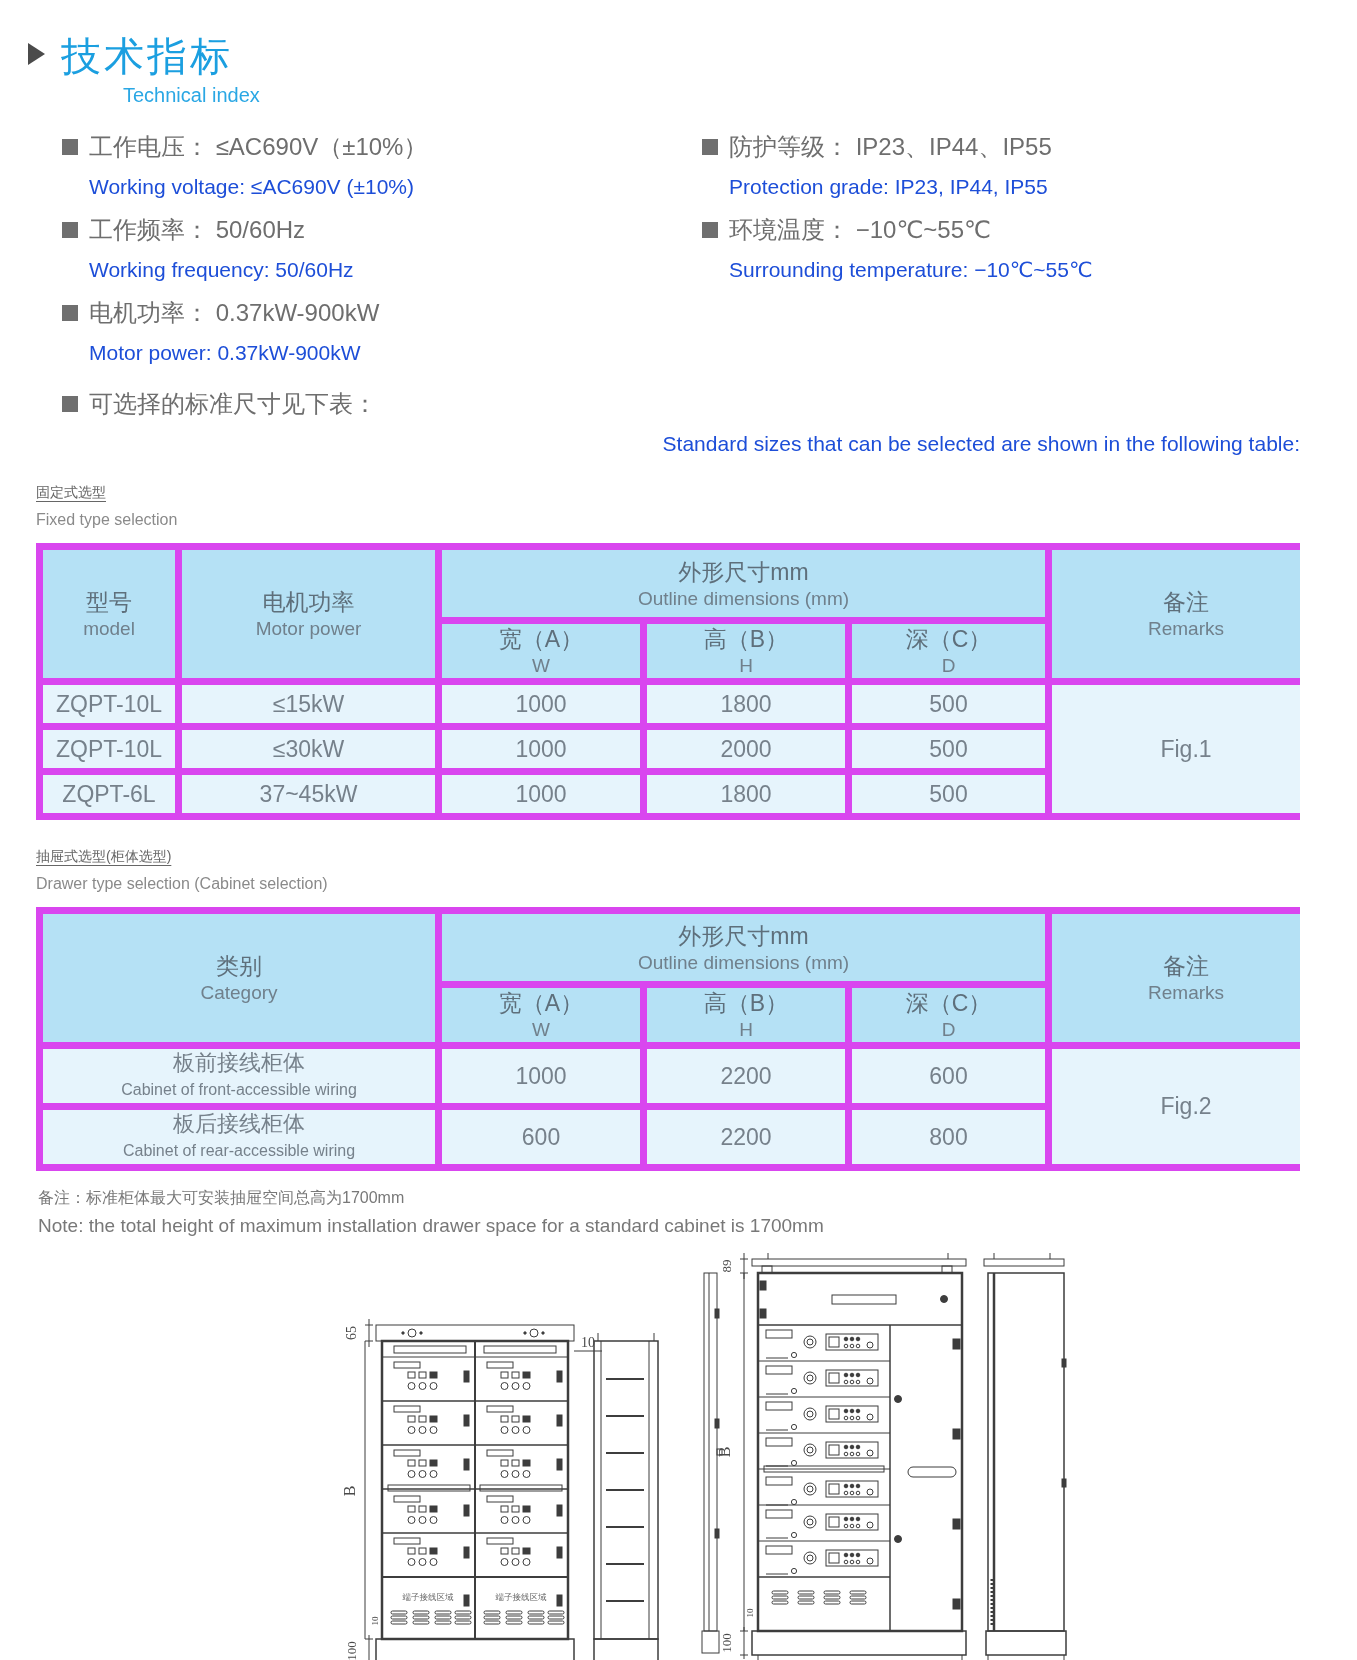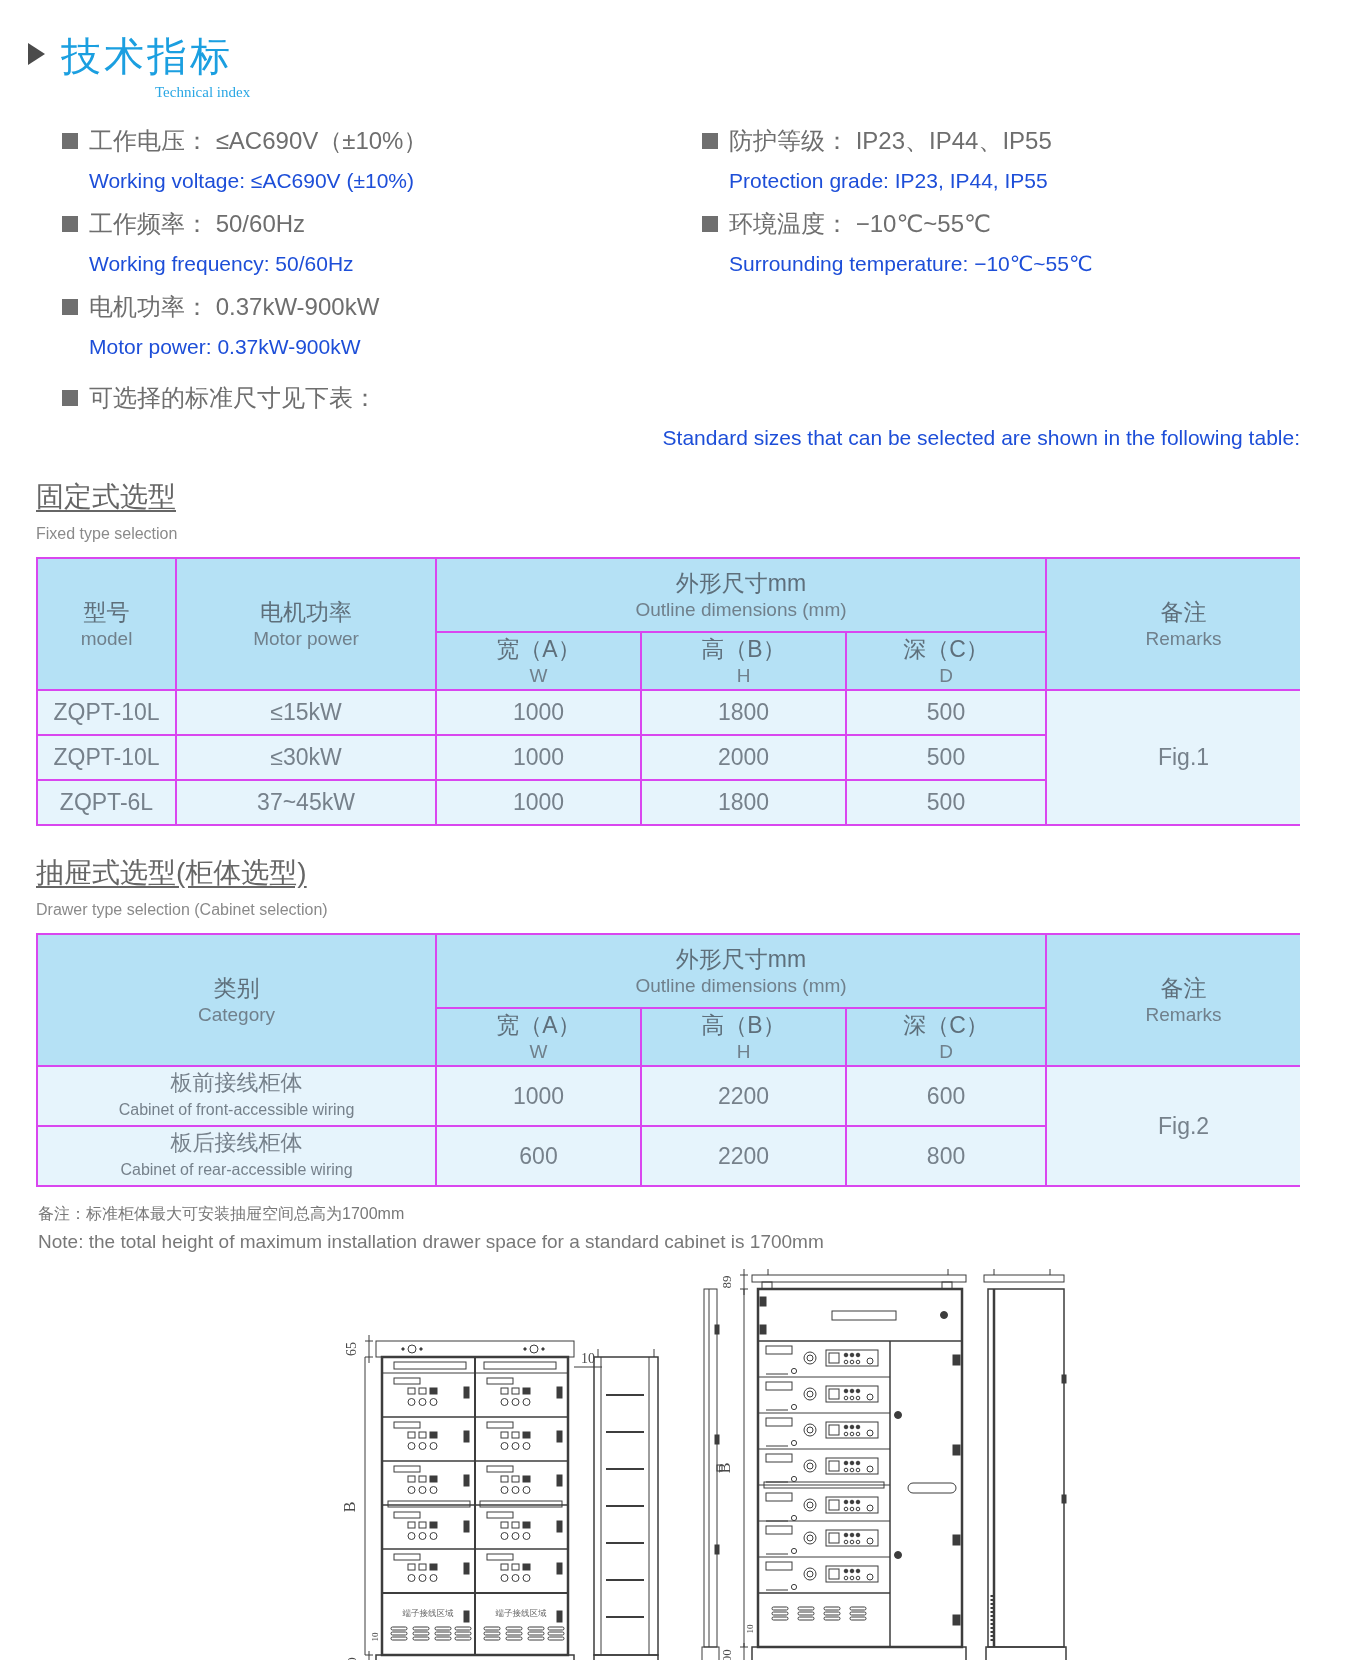--- a/index.html
+++ b/index.html
@@ -5,38 +5,38 @@
   html,body { margin:0; padding:0; background:#ffffff; }
   .page {
     position:relative; width:1300px; height:1660px; background:#fff;
     font-family:"Liberation Sans","DejaVu Sans",sans-serif; overflow:hidden;
   }
   
   .title-row { display:flex; align-items:flex-start; padding:34px 0 0 28px; }
   .arrow-icon { width:0; height:0; border-left:17px solid #4b4b4b;
     border-top:11px solid transparent; border-bottom:11px solid transparent; margin:9px 16px 0 0; }
   .page-title { font-size:40px; line-height:44px; color:#1b9fe0; letter-spacing:3px; }
-  .page-subtitle { font-size:15px; color:#2aa7e4; margin:6px 0 0 94px;font-family:Liberation Serif, serif; }
+  .page-subtitle { font-size:20px; color:#2aa7e4; margin:6px 0 0 62px; }
 
   
   .specs { display:grid; grid-template-columns:640px auto; margin:24px 0 0 62px; }
   .spec-item { margin-bottom:15px; }
   .spec-cn { display:flex; align-items:center; font-size:24px; color:#6e6e6e; }
   .bullet { width:16px; height:16px; background:#6f6f6f; margin-right:11px; flex:none; }
   .spec-en { font-size:21px; color:#1d4ed8; margin:12px 0 0 27px; }
   .table-intro { margin:8px 0 0 62px;text-align:right; }
 
   
   .section-head { margin:28px 0 0 36px; }
-  .section-cn { font-size:28px; color:#666; text-decoration:underline; text-underline-offset:4px; }
+  .section-cn { font-size:14px; color:#666; text-decoration:underline; text-underline-offset:4px; }
   .section-en { font-size:16px; color:#8a8a8a; margin-top:9px; }
 
   
   .spec-table { border-collapse:collapse; table-layout:fixed; width:1284px; margin:14px 0 0 36px; }
-  .spec-table th, .spec-table td { border:2px solid #d946ef; padding:0; text-align:center; vertical-align:middle; }
+  .spec-table th, .spec-table td { border:7px solid #d946ef; padding:0; text-align:center; vertical-align:middle; }
   .spec-table th { background:#b5e1f5; font-weight:normal; }
   .spec-table td { background:#e6f4fc; color:#76818b; font-size:23px; }
   .th-cn { font-size:23px; color:#5e6f7b; line-height:30px; }
   .th-en { font-size:19px; color:#70808c; line-height:24px; }
   .row-h1 { height:74px; } .row-h2 { height:58px; }
   .body-row1 { height:45px; } .body-row2 { height:60px; }
   .cat-cn { font-size:22px; color:#76818b; line-height:28px; }
   .cat-en { font-size:16px; color:#76818b; line-height:26px; }
   .remarks-cell { font-size:24px; }
 

